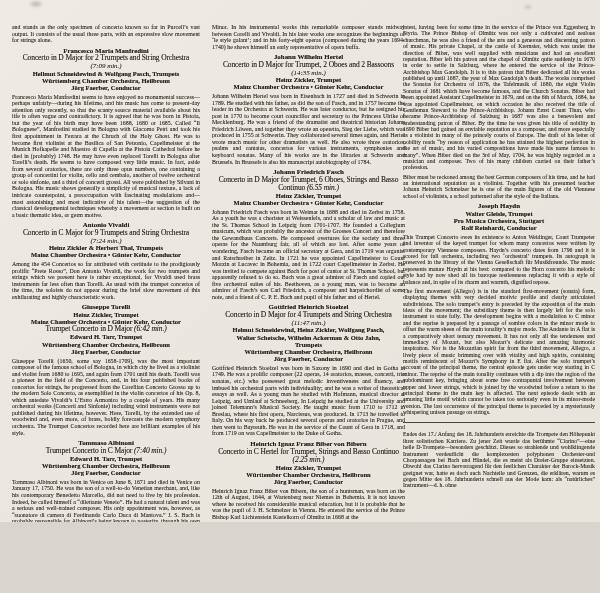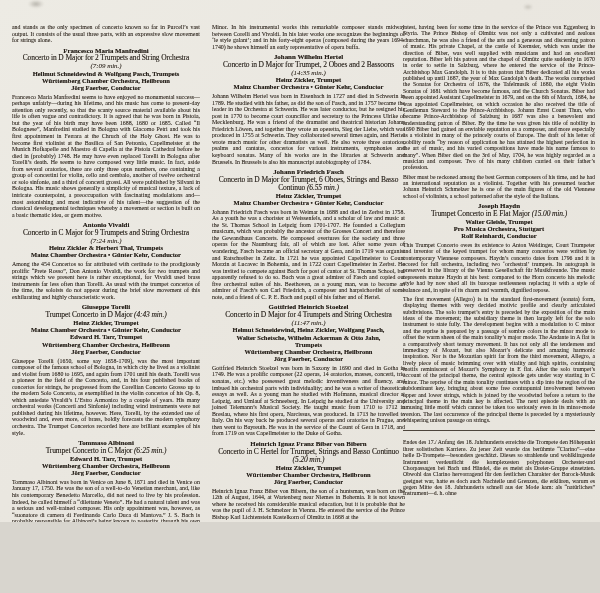--- a/index.html
+++ b/index.html
@@ -90,34 +90,34 @@
       <div class="duration">(7:24 min.)</div>
       <div class="performers-block">
         <div class="performer">Heinz Zickler &amp; Herbert Thal, Trumpets</div>
         <div class="performer">Mainz Chamber Orchestra • Günter Kehr, Conductor</div>
       </div>
       <p class="para">Among the 454 Concertos so far attributed with certitude to the prodigiously prolific “Prete Rosso”, Don Antonio Vivaldi, the work for two trumpets and strings which we present here is rather exceptional, for Vivaldi used brass instruments far less often than Torelli. As usual with the trumpet concertos of the time, the soloists do not appear during the brief slow movement of this exhilarating and highly characteristic work.</p>
     </div>
 
     <div class="section">
       <div class="composer">Giuseppe Torelli</div>
-      <div class="worktitle"><span>Trumpet Concerto in D Major</span> <span class="dur-inline">(4:43 min.)</span></div>
       <div class="performer">Heinz Zickler, Trumpet</div>
       <div class="performer">Mainz Chamber Orchestra • Günter Kehr, Conductor</div>
+      <div class="worktitle"><span>Trumpet Concerto in D Major</span> <span class="dur-inline">(6:42 min.)</span></div>
       <div class="performers-block">
         <div class="performer">Edward H. Tarr, Trumpet</div>
         <div class="performer">Württemberg Chamber Orchestra, Heilbronn</div>
         <div class="performer">Jörg Faerber, Conductor</div>
       </div>
       <p class="para">Giuseppe Torelli (1650, some say 1658-1709), was the most important composer of the famous school of Bologna, in which city he lived as a violinist and violist from 1680 to 1695, and again from 1701 until his death. Torelli was a pioneer in the field of the Concerto, and, in his four published books of concertos for strings, he progressed from the Corellian Concerto Grosso up to the modern Solo Concerto, as exemplified in the violin concertos of his Op. 8, which antedate Vivaldi’s L’Estro Armonico by a couple of years. His many orchestral works (Concerti and Sinfonie) including wind instruments were not published during his lifetime, however. Here, Torelli, by the extended use of woodwind and, even more, of brass, boldly forecasts the modern symphony orchestra. The Trumpet Concertos recorded here are brilliant examples of his style.</p>
     </div>
 
     <div class="section">
       <div class="composer">Tommaso Albinoni</div>
-      <div class="worktitle"><span>Trumpet Concerto in C Major</span> <span class="dur-inline">(6:25 min.)</span></div>
+      <div class="worktitle"><span>Trumpet Concerto in C Major</span> <span class="dur-inline">(7:40 min.)</span></div>
       <div class="performers-block">
         <div class="performer">Edward H. Tarr, Trumpet</div>
         <div class="performer">Württemberg Chamber Orchestra, Heilbronn</div>
         <div class="performer">Jörg Faerber, Conductor</div>
       </div>
       <p class="para">Tommaso Albinoni was born in Venice on June 8, 1671 and died in Venice on January 17, 1750. He was the son of a well-to-do Venetian merchant, and, like his contemporary Benedetto Marcello, did not need to live by his profession. Indeed, he called himself a “dilettante Veneto”. He had a natural talent and was a serious and well-trained composer. His only appointment was, however, as “suonatore di camera di Ferdinando Carlo Duca di Mantova.” J. S. Bach is probably responsible for Albinoni’s being known to posterity, through his own careful treatment of three of Albinoni’s works: a Fugue in B Minor for clavier (taken from a Trio Sonata) and two Organ Fugues, one in A Major and one in F</p>
     </div>
   </div>
 
   <div class="col col-b">
@@ -153,37 +153,36 @@
         <div class="performer">Walter Schetsche, Wilhelm Ackerman &amp; Otto Jahn,</div>
         <div class="performer">Trumpets</div>
         <div class="performer">Württemberg Chamber Orchestra, Heilbronn</div>
         <div class="performer">Jörg Faerber, Conductor</div>
       </div>
       <p class="para">Gottfried Heinrich Stoelzel was born in Saxony in 1690 and died in Gotha in 1749. He was a prolific composer (22 operas, 14 oratorios, masses, concerti, trio sonatas, etc.) who possessed great melodic inventiveness and fluency, and imbued his orchestral parts with individuality; and he was a writer of theoretical essays as well. As a young man he studied with Hofmann, musical director at Leipzig, and Umlauf at Schneeberg. In Leipzig he studied at the University and joined Telemann’s Musical Society. He taught music from 1710 to 1712 in Breslau, where his first opera, Narcissus, was produced. In 1713 he travelled to Italy. On his way back he produced several operas and oratorios in Prague, and then went to Bayreuth. He was in the service of the Count of Gera in 1718, and from 1719 on was Capellmeister to the Duke of Gotha.</p>
     </div>
 
     <div class="section">
       <div class="composer">Heinrich Ignaz Franz Biber von Bibern</div>
-      <div class="worktitle"><span>Concerto in C Hertel for Trumpet, Strings and Basso Continuo</span> <span class="dur-inline">(5.20 min.)</span></div>
+      <div class="worktitle"><span>Concerto in C Hertel for Trumpet, Strings and Basso Continuo</span> <span class="dur-inline">(2.25 min.)</span></div>
       <div class="performers-block">
         <div class="performer">Heinz Zickler, Trumpet</div>
         <div class="performer">Württember Chamber Orchestra, Heilbronn</div>
         <div class="performer">Jörg Faerber, Conductor</div>
       </div>
       <p class="para">Heinrich Ignaz Franz Biber von Bibern, the son of a huntsman, was born on the 12th of August, 1644, at Wartenberg near Niemes in Bohemia. It is not known where he received his considerable musical education, but it is probable that he was the pupil of J. H. Schmelzer in Vienna. He entered the service of the Prince Bishop Karl Lichtenstein Kastelkorn of Olmütz in 1668 at the</p>
     </div>
   </div>
 
   <div class="col col-c">
     <p class="para">latest, having been for some time in the service of the Prince von Eggenberg in Styria. The Prince Bishop of Olmütz was not only a cultivated and zealous churchman, he was also a friend of the arts and a generous and discerning patron of music. His private Chapel, at the castle of Kremsier, which was under the direction of Biber, was well supplied with musicians and had an excellent reputation. Biber left his patron and the chapel of Olmütz quite suddenly in 1670 in order to settle in Salzburg, where he entered the service of the Prince-Archbishop Max Gandolph. It is to this patron that Biber dedicated all his works published up until 1687, the year of Max Gandolph’s death. The works comprised the Sonatas for Orchestra of 1676, the Tafelmusik of 1680, the eight Violin Sonatas of 1681 which have become famous, and the Church Sonatas. Biber had been appointed Assistant Capellmeister in 1679, and on the 6th of March, 1684, he was appointed Capellmeister, on which occasion he also received the title of Gentleman Steward to the Prince-Archbishop. Johann Ernst Count Thun, who became Prince-Archbishop of Salzburg in 1687 was also a benevolent and understanding patron of Biber. By the time he was given his title of nobility in 1690 Biber had gained an enviable reputation as a composer, and more especially as a violinist in many of the princely courts of Europe. The draft of his letter of nobility reads “by reason of application he has attained the highest perfection in the art of music, and his varied compositions have made his name famous to many”. When Biber died on the 3rd of May, 1704, he was highly regarded as a musician and composer. Two of his many children carried on their father’s profession.</p>
     <p class="para">Biber must be reckoned among the best German composers of his time, and he had an international reputation as a violinist. Together with his presumed teacher Johann Heinrich Schmelzer he is one of the main figures of the old Viennese school of violinists, a school patterned after the style of the Italians.</p>
 
     <div class="section">
       <div class="composer">Joseph Haydn</div>
-      <div class="worktitle"><span>Trumpet Concerto in E Flat Major</span> <span class="dur-inline">(15.00 min.)</span></div>
       <div class="performers-block">
         <div class="performer">Walter Gleisle, Trumpet</div>
         <div class="performer">Pro Musica Orchestra, Stuttgart</div>
         <div class="performer">Rolf Reinhardt, Conductor</div>
       </div>
       <p class="para">This Trumpet Concerto owes its existence to Anton Weidinger, Court Trumpeter and inventor of the keyed trumpet for whom many concertos were written by contemporary Viennese composers. Haydn’s concerto dates from 1796 and it is scored for full orchestra, including two ‘orchestral’ trumpets. Its autograph is preserved in the library of the Vienna Gesellschaft für Musikfreunde. The music represents mature Haydn at his best: compared to the Horn concerto his melodic style had by now shed all its baroque restlessness replacing it with a style of balance and, in spite of its charm and warmth, dignified repose.</p>
       <p class="para">The first movement (Allegro) is in the standard first-movement (sonata) form, displaying themes with very decided motivic profile and clearly articulated subdivisions. The solo trumpet’s entry is preceded by the exposition of the main ideas of the movement; the subsidiary theme is then largely left for the solo instrument to state fully. The development begins with a modulation to C minor and the reprise is prepared by a passage of sombre colors in the minor mode to offset the warm sheen of the main tonality’s major mode. The Andante in A flat is a comparatively short ternary movement. It has not only all the tenderness and immediacy of Mozart, but also Mozart’s delicate and amazing harmonic inspiration. Nor is the Mozartian spirit far from the third movement, Allegro, a lively piece of music brimming over with vitality and high spirits, containing motifs reminiscent of Mozart’s Symphony in E flat. After the solo trumpet’s account of the principal theme, the central episode gets under way starting in C minor. The reprise of the main tonality continues with a dip into the region of the subdominant key, bringing about some free contrapuntal involvement between upper and lower strings, which is joined by the woodwind before a return to the principal theme in the main key is affected. The next episode deals with an amusing little motif which cannot be taken too seriously even in its minor-mode version. The last occurrence of the principal theme is preceded by a mysteriously whispering unison passage on strings.</p>
     </div>
 
     <hr class="rule">

